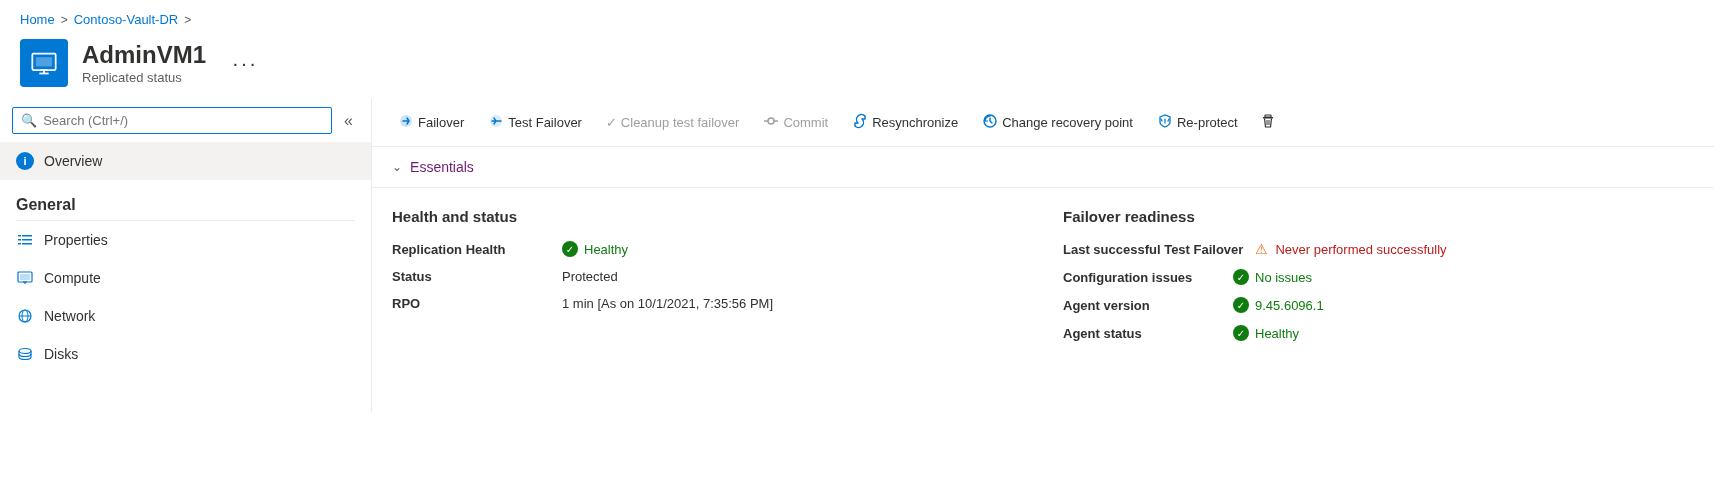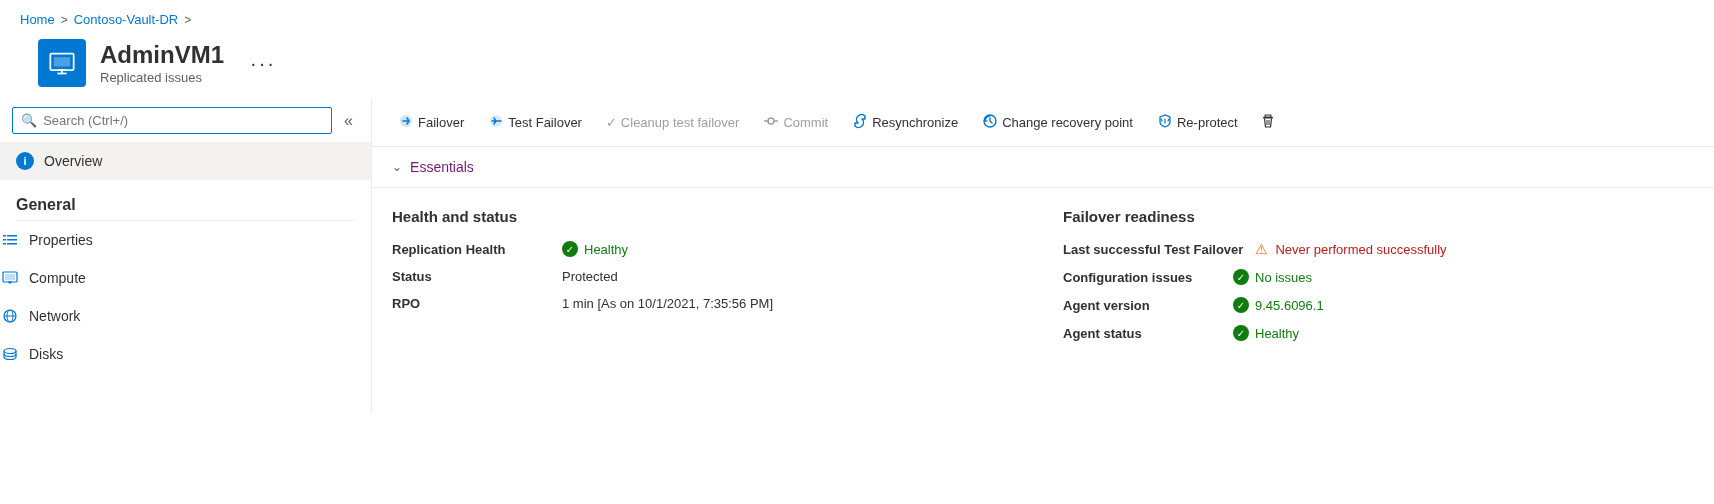--- a/index.html
+++ b/index.html
@@ -6,21 +6,21 @@
     body { font-family: 'Segoe UI', Arial, sans-serif; font-size: 13px; background: #fff; color: #323130; }
     
     .app-container { display: flex; flex-direction: column; height: 412px; width: 1714px; overflow: hidden; }
     
     
     .breadcrumb { padding: 12px 20px 4px 20px; display: flex; align-items: center; gap: 6px; font-size: 13px; }
     .breadcrumb a { color: #0078d4; text-decoration: none; }
     .breadcrumb-sep { color: #605e5c; font-size: 12px; }
     
     
-    .page-header { display: flex; align-items: center; padding: 8px 20px 12px 20px; gap: 14px; margin-left: 18px; }
+    .page-header { display: flex; align-items: center; padding: 8px 20px 12px 20px; gap: 14px; }
     .page-icon { width: 48px; height: 48px; background: #0078d4; border-radius: 4px; display: flex; align-items: center; justify-content: center; flex-shrink: 0; }
     .page-icon svg { fill: white; }
     .page-title-group { display: flex; flex-direction: column; }
     .page-title { font-size: 24px; font-weight: 600; color: #323130; line-height: 1.2; }
     .page-subtitle { font-size: 13px; color: #605e5c; }
     .more-btn { background: none; border: none; cursor: pointer; font-size: 20px; color: #323130; padding: 4px 8px; margin-left: 4px; letter-spacing: 2px; }
     
     
     .main-layout { display: flex; flex: 1; overflow: hidden; }
     
@@ -31,21 +31,21 @@
     .search-icon { color: #0078d4; font-size: 13px; }
     .search-input { border: none; outline: none; font-size: 13px; color: #605e5c; flex: 1; background: transparent; }
     .collapse-btn { background: none; border: none; cursor: pointer; color: #605e5c; font-size: 16px; padding: 4px 6px; }
     
     .nav-overview { display: flex; align-items: center; gap: 10px; padding: 10px 16px; background: #f3f2f1; cursor: pointer; font-size: 14px; font-weight: 500; }
     .info-icon { width: 18px; height: 18px; background: #0078d4; border-radius: 50%; display: flex; align-items: center; justify-content: center; color: white; font-size: 11px; font-weight: bold; flex-shrink: 0; }
     
     .nav-section-label { padding: 16px 16px 6px 16px; font-size: 16px; font-weight: 600; color: #323130; text-transform: none; }
     .nav-divider { border: none; border-top: 1px solid #edebe9; margin: 0 16px; }
     
-    .nav-item { display: flex; align-items: center; gap: 10px; padding: 10px 1px; cursor: pointer; font-size: 14px; color: #323130; }
+    .nav-item { display: flex; align-items: center; gap: 10px; padding: 10px 16px; cursor: pointer; font-size: 14px; color: #323130; }
     
     .nav-item-icon { width: 18px; height: 18px; display: flex; align-items: center; justify-content: center; flex-shrink: 0; }
     
     
     .content-area { flex: 1; display: flex; flex-direction: column; overflow: hidden; }
     
     
     .toolbar { display: flex; align-items: center; padding: 8px 16px; border-bottom: 1px solid #edebe9; gap: 4px; flex-wrap: wrap; }
     .toolbar-btn { display: flex; align-items: center; gap: 4px; padding: 6px 10px; background: none; border: none; cursor: pointer; font-size: 13px; color: #323130; border-radius: 2px; white-space: nowrap; }
     .toolbar-btn.disabled { color: #a19f9d; cursor: default; }
@@ -88,21 +88,21 @@
       <svg width="28" height="28" viewBox="0 0 24 24">
         <rect x="2" y="4" width="20" height="14" rx="1" fill="none" stroke="white" stroke-width="1.5"></rect>
         <rect x="5" y="7" width="14" height="8" fill="white" opacity="0.3"></rect>
         <line x1="9" y1="18" x2="15" y2="18" stroke="white" stroke-width="1.5"></line>
         <line x1="12" y1="18" x2="12" y2="21" stroke="white" stroke-width="1.5"></line>
         <line x1="8" y1="21" x2="16" y2="21" stroke="white" stroke-width="1.5"></line>
       </svg>
     </div>
     <div class="page-title-group">
       <span class="page-title">AdminVM1</span>
-      <span class="page-subtitle">Replicated issues</span>
+      <span class="page-subtitle">Replicated status</span>
     </div>
     <button class="more-btn">···</button>
   </div>
 
   <div class="main-layout">
 
     <div class="sidebar">
       <div class="search-container">
         <div class="search-box">
           <span class="search-icon">🔍</span>

